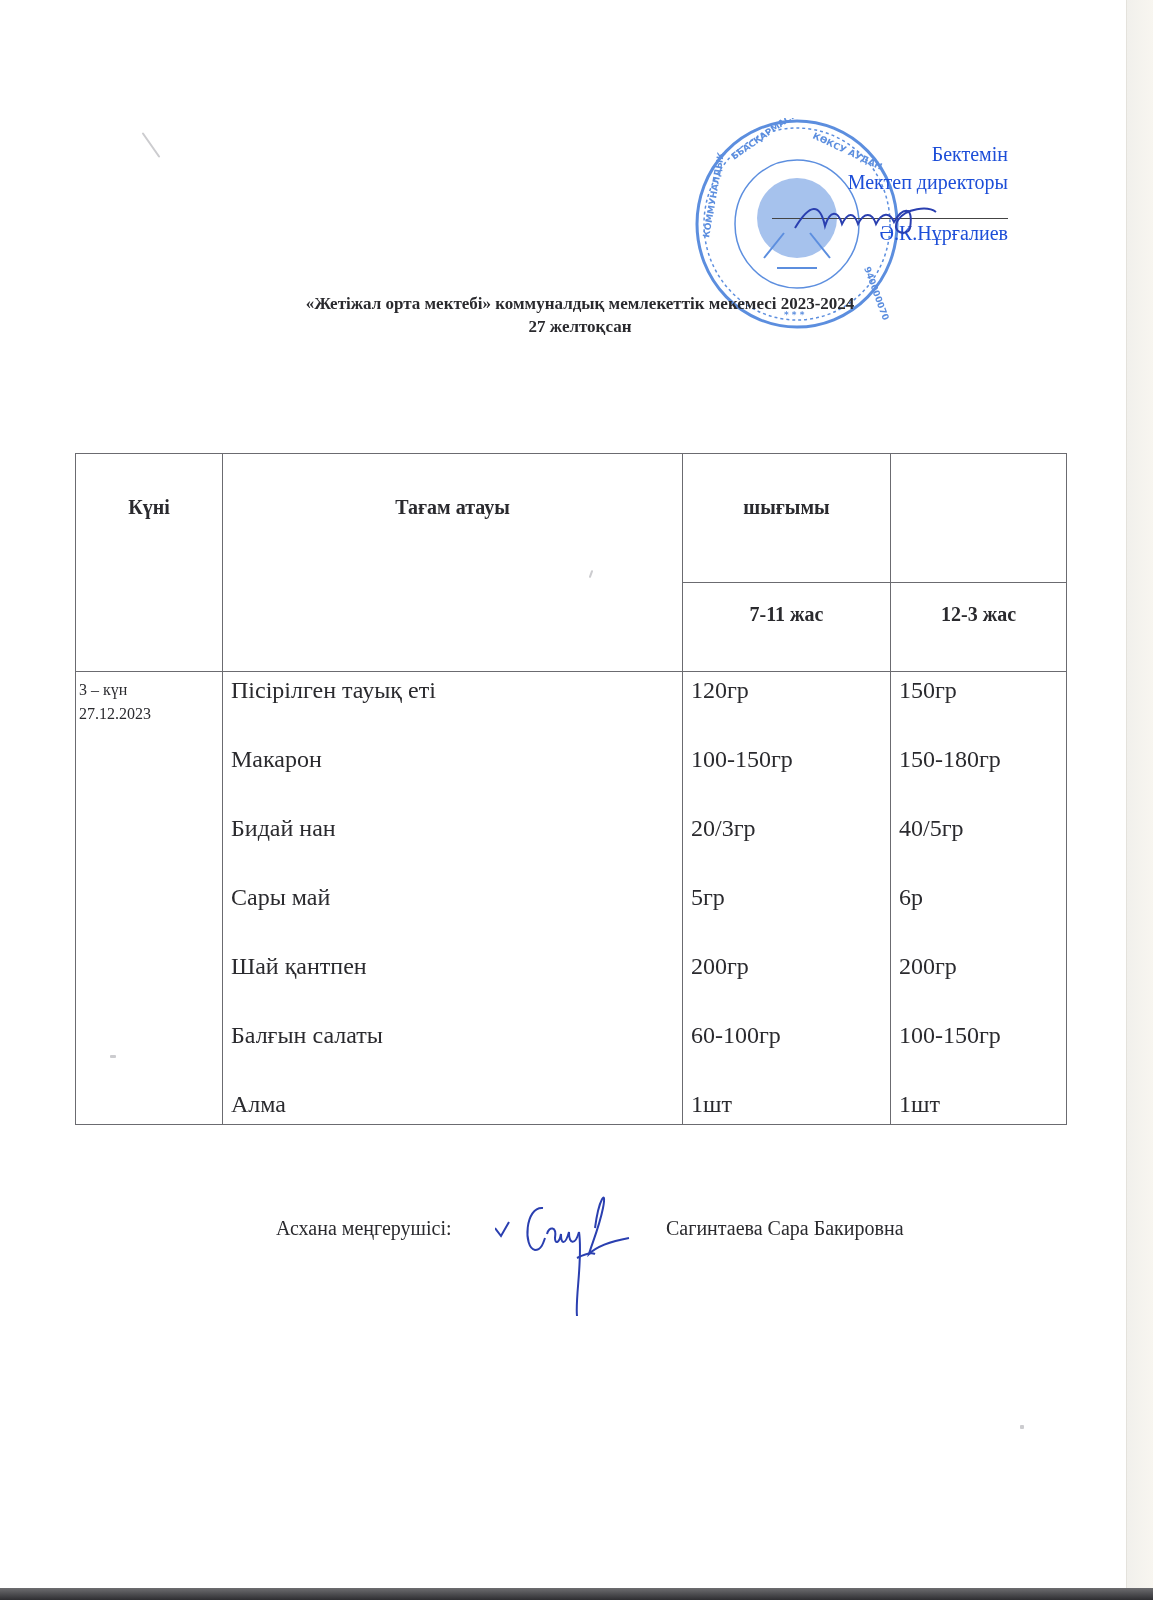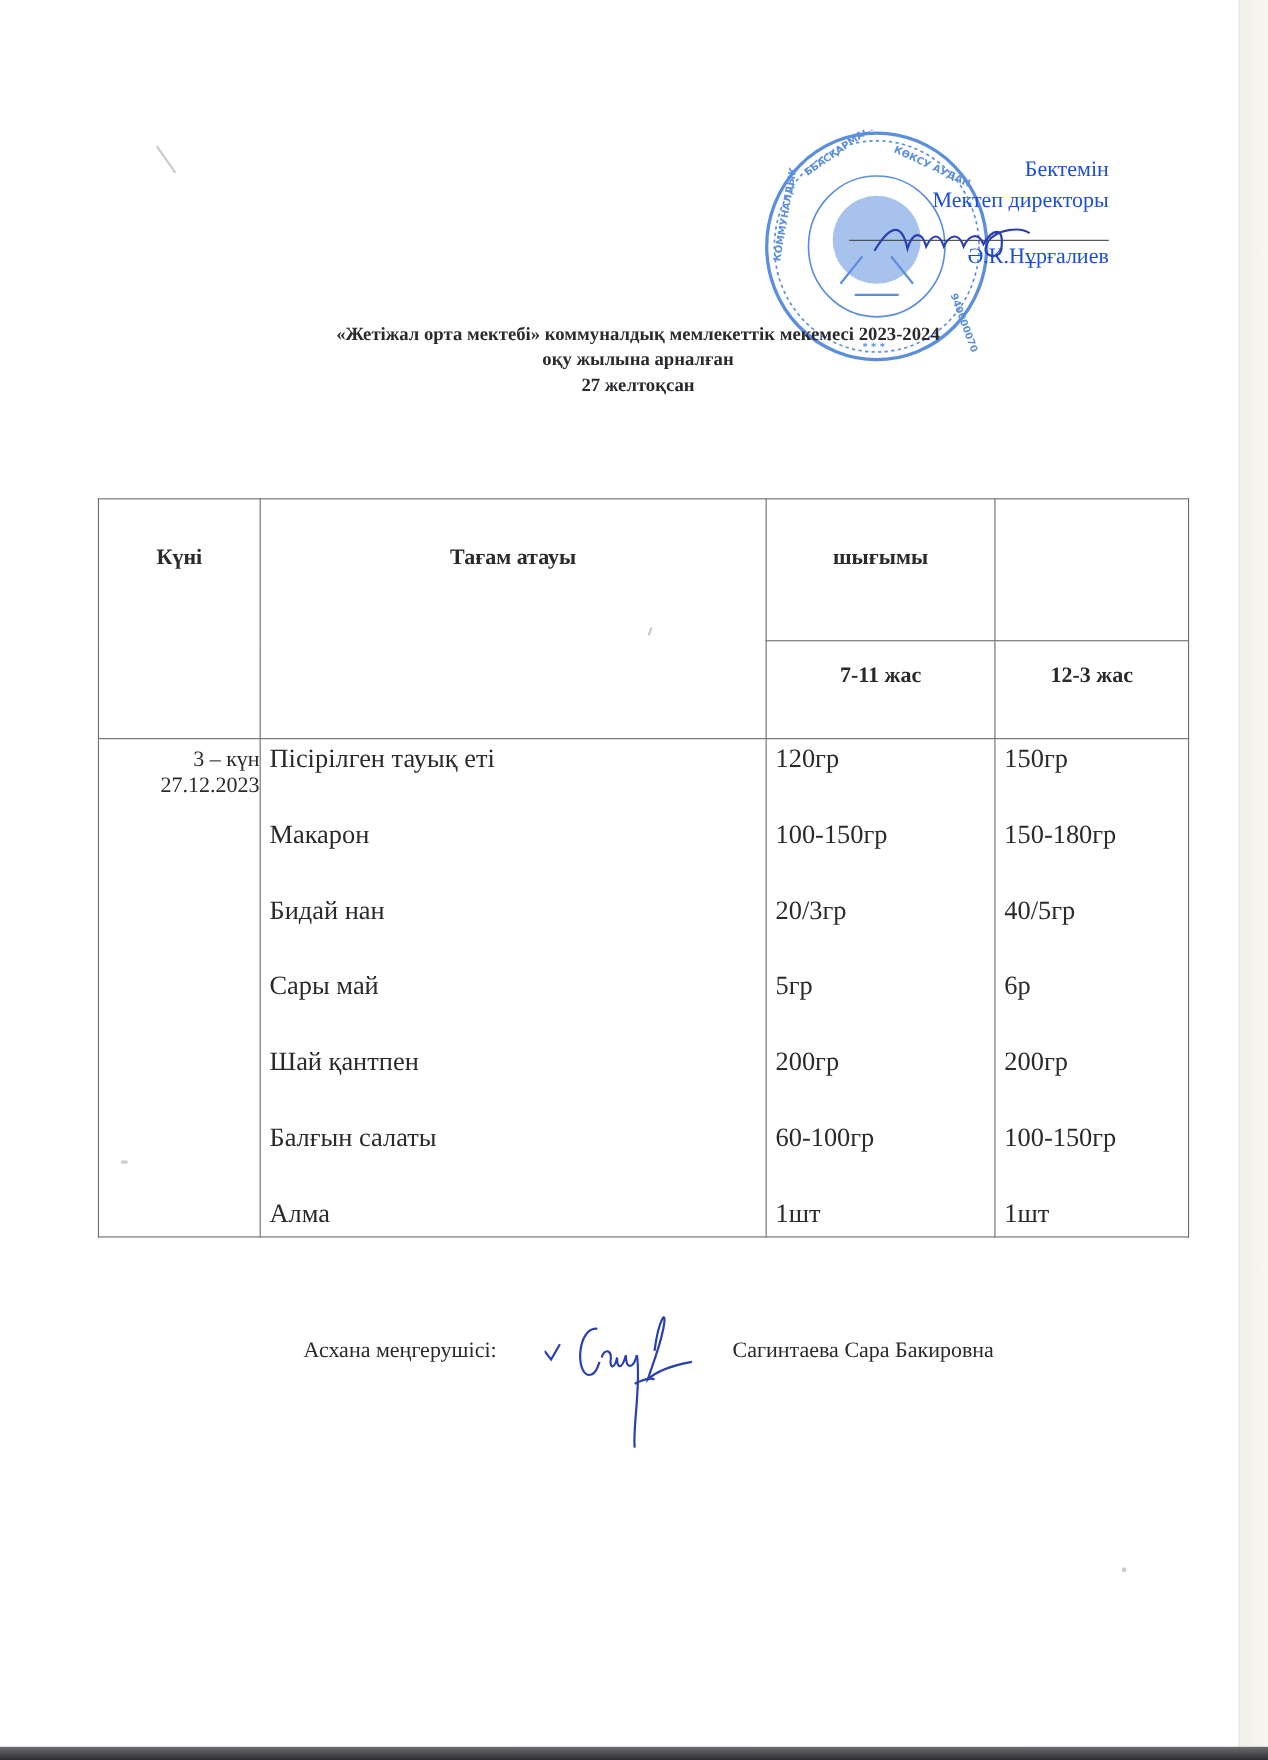--- a/index.html
+++ b/index.html
@@ -41,39 +41,39 @@
   }
 
   
   .title-block {
     position: absolute; left: 140px; top: 292px; width: 880px; text-align: center;
     font-weight: bold; font-size: 17px; line-height: 23px; color: #2a2a2e;
   }
 
   
   table.menu {
-    position: absolute; left: 89px; top: 453px; width: 991px;
+    position: absolute; left: 75px; top: 453px; width: 991px;
     border-collapse: collapse; table-layout: fixed;
   }
   table.menu td, table.menu th {
     border: 1.4px solid #6b6b70; padding: 0; vertical-align: top;
   }
   table.menu th {
     font-weight: bold; font-size: 20px; color: #2a2a2e;
   }
   .col-day { width: 147px; }
   .col-dish { width: 460px; }
   .col-a { width: 208px; }
   .col-b { width: 176px; }
   .h-top th { height: 128px; vertical-align: top; }
   .h-top th span { display: block; padding-top: 42px; text-align: center; }
   .h-sub th { height: 88px; }
   .h-sub th span { display: block; padding-top: 20px; text-align: center; }
 
-  .day-cell { font-size: 20px; line-height: 24px; padding: 6px 0 0 3px !important; text-align: right; }
+  .day-cell { font-size: 16px; line-height: 24px; padding: 6px 0 0 3px !important; }
   .list-cell { padding: 4px 0 0 8px !important; }
   .list-cell .row {
     height: 69px; font-size: 24px; line-height: 28px; white-space: nowrap;
   }
   .list-cell .row:last-child { height: 34px; }
 
   
   .footer {
     position: absolute; left: 276px; top: 1217px; font-size: 20px; color: #2a2a2e;
   }
@@ -115,21 +115,20 @@
     <span class="sig-line"></span>
     <div>Ә.К.Нұрғалиев</div>
   </div>
 
   <svg class="sign-director" viewBox="0 0 150 40">
     <path d="M5 30 C20 5, 30 5, 35 28 C40 12, 48 12, 52 26 C58 14, 64 14, 68 26 C74 14, 82 14, 86 26 C92 14, 100 14, 104 24 C112 10, 124 6, 120 30 C118 38, 100 36, 108 22 C116 10, 138 8, 146 14" fill="none" stroke="#2a3fb0" stroke-width="2"></path>
   </svg>
 
   <div class="title-block">
     <div>«Жетіжал орта мектебі» коммуналдық мемлекеттік мекемесі 2023-2024</div>
-    <div>оқу жылына арналған</div>
     <div>27 желтоқсан</div>
   </div>
 
   <table class="menu">
     <colgroup>
       <col class="col-day">
         <col class="col-dish">
         <col class="col-a">
         <col class="col-b">
     </colgroup>

